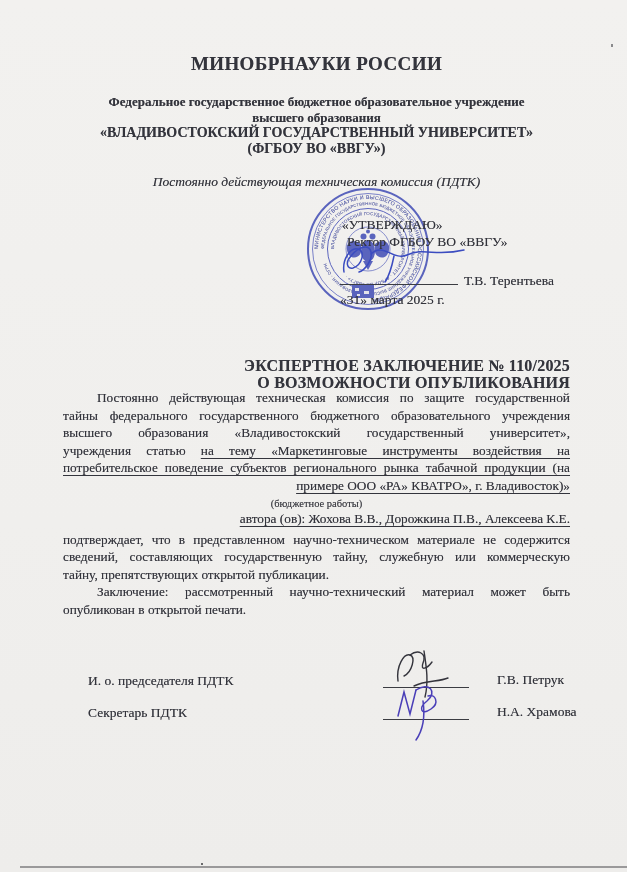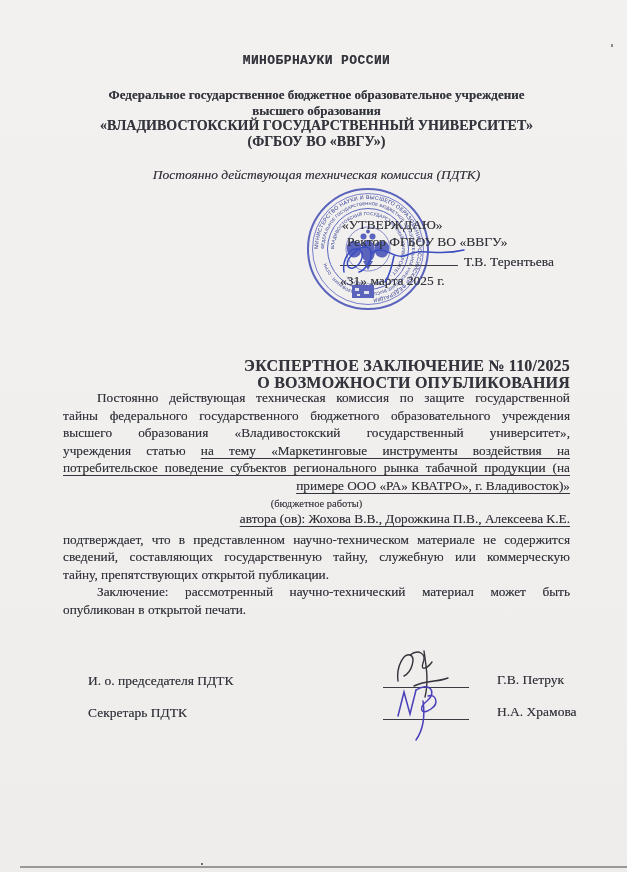--- a/index.html
+++ b/index.html
@@ -6,31 +6,31 @@
   html,body { width:627px; height:872px; }
   body { background:#dededc; }
   .page {
     position:relative; width:627px; height:872px; overflow:hidden;
     background:linear-gradient(180deg,#f2f1ef 0%, #f0efed 60%, #eeedeb 100%);
     font-family:"Liberation Serif", serif; color:#33343c;
     text-shadow:0 0 .5px rgba(52,53,60,.55);
   }
   
   .doc-header { position:absolute; top:53px; left:63px; width:507px; text-align:center; }
-  .ministry { font-weight:bold; font-size:13px; letter-spacing:.4px;font-family:Liberation Mono, monospace; }
+  .ministry { font-weight:bold; font-size:19px; letter-spacing:.4px; }
   .org-block { margin-top:19px; font-weight:bold; font-size:13px; line-height:15.5px; }
   .org-name { font-size:14px; line-height:16px; }
   .commission { margin-top:17px; font-style:italic; font-size:13.5px; }
   
   .stamp { position:absolute; left:304px; top:185px; width:128px; height:128px; opacity:.82; mix-blend-mode:multiply; }
   
   .approval { position:absolute; left:340px; top:217px; width:250px; font-size:13.5px; line-height:16.5px; }
   .appr-l1 { padding-left:2px; }
   .appr-l2 { padding-left:7px; }
-  .appr-sig-row { margin-top:3px; white-space:nowrap; }
+  .appr-sig-row { margin-top:22px; white-space:nowrap; }
   .appr-line { display:inline-block; width:118px; border-bottom:1.1px solid #3b3c42; height:13px; }
   .appr-name { margin-left:6px; }
   .appr-date { margin-top:2px; }
   .sig-svg { position:absolute; pointer-events:none; }
   .sig-terentyeva { left:334px; top:234px; }
   .sig-petruk { left:384px; top:645px; }
   .sig-khramova { left:388px; top:680px; }
   
   .doc-title { position:absolute; top:341px; left:63px; width:507px; text-align:right;
                font-weight:bold; font-size:16px; line-height:17px; letter-spacing:.2px;margin-top:16px; }

